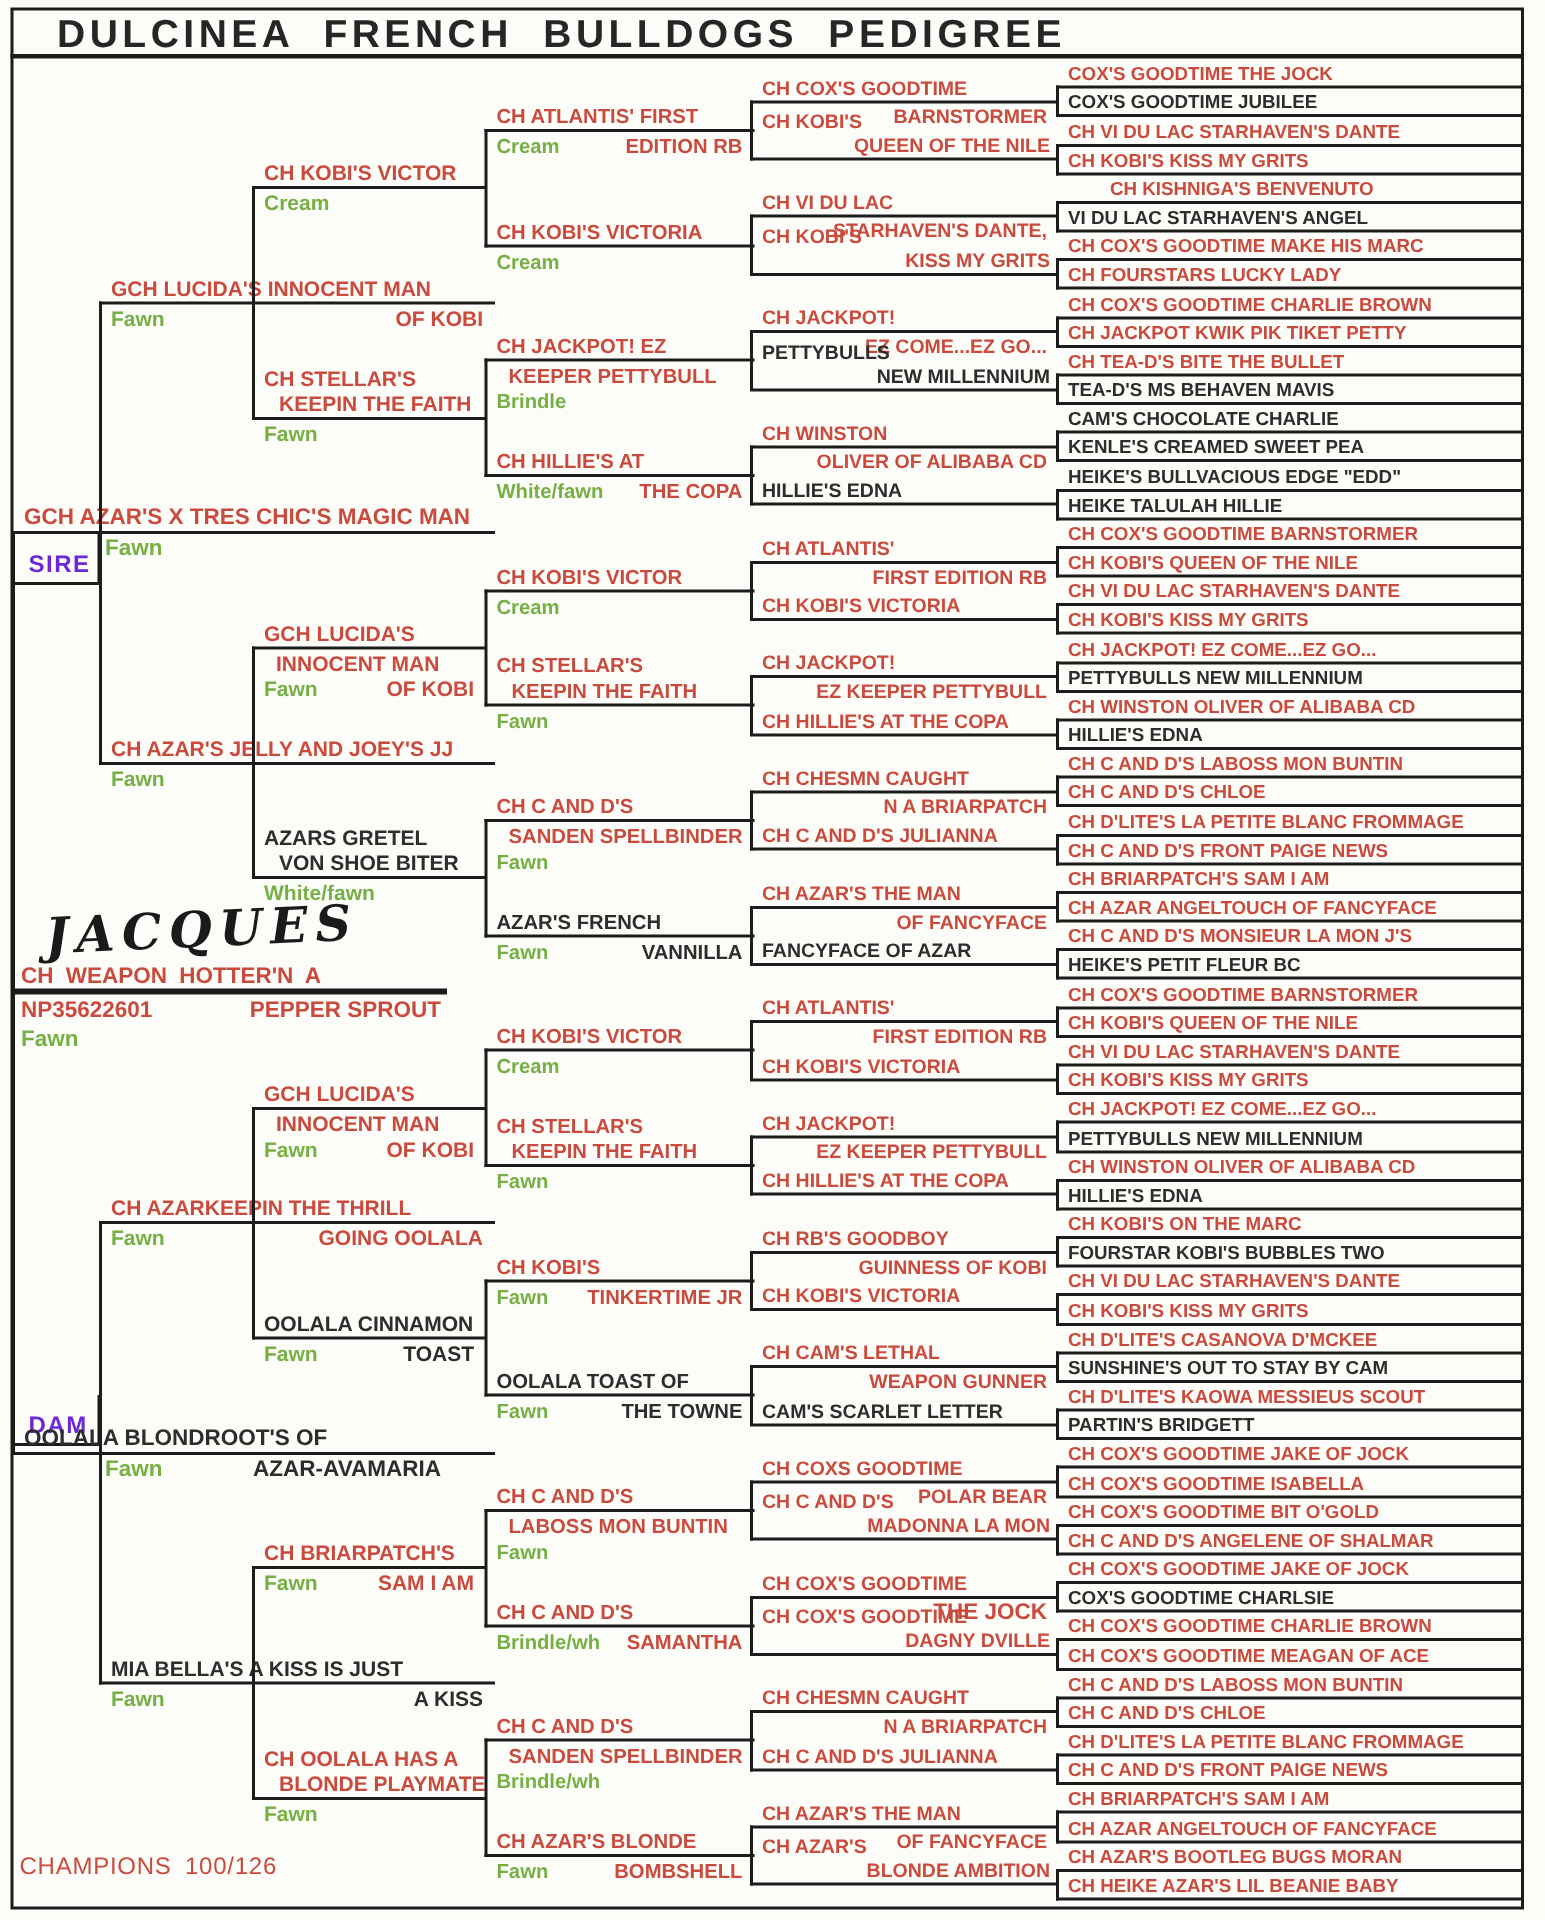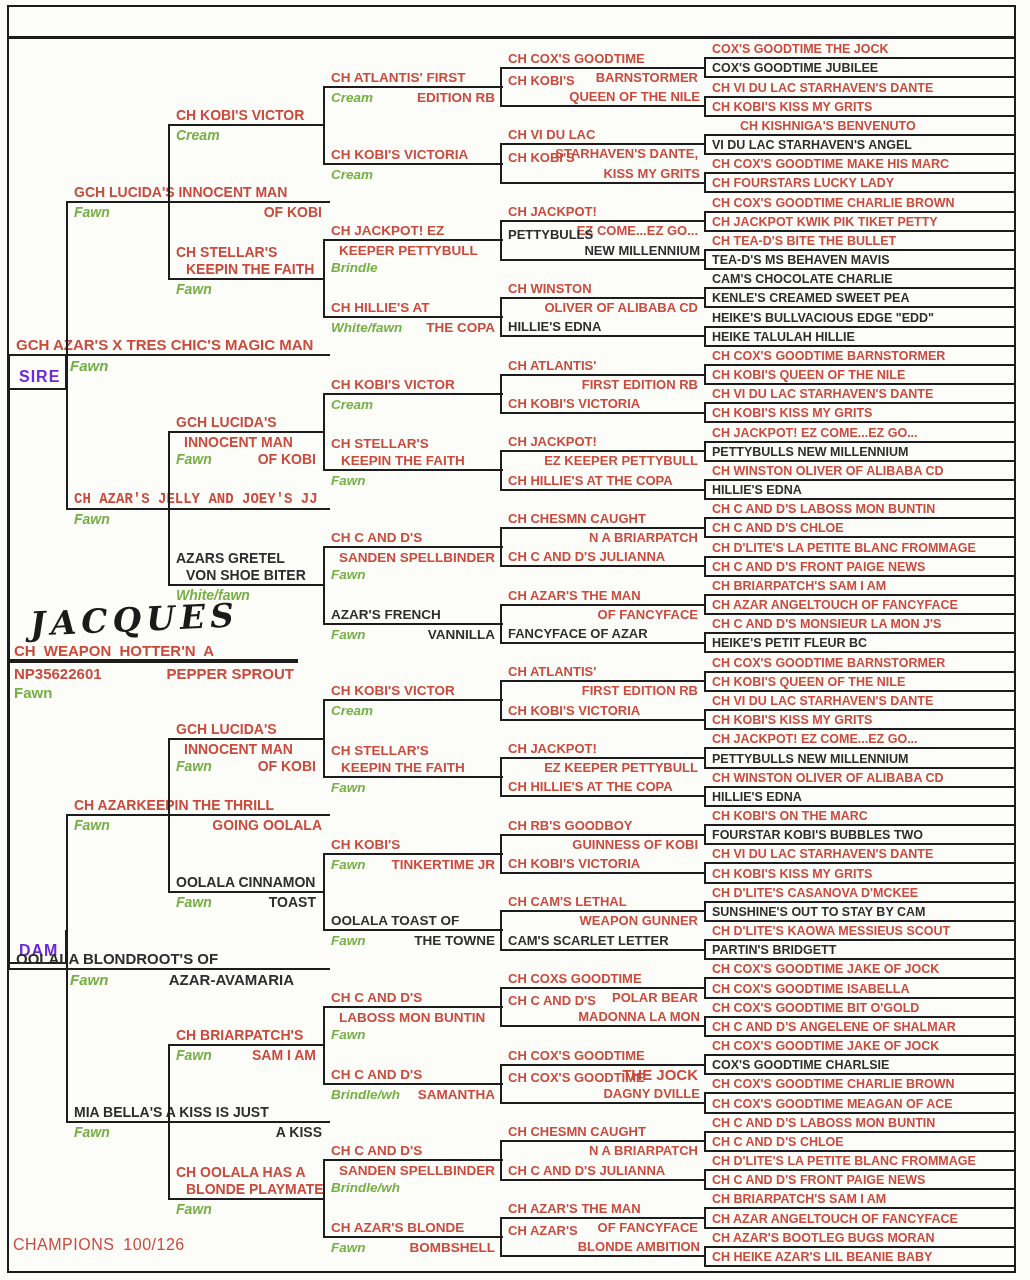--- a/index.html
+++ b/index.html
@@ -15,21 +15,21 @@
          color:#262626;letter-spacing:3px;word-spacing:10px;white-space:nowrap;}
   .title-rule{position:absolute;left:7px;top:36px;width:1009px;height:3px;background:var(--line);}
   .rl{position:absolute;height:2px;background:var(--line);}
   .rl.thick{height:4px;}
   .vl{position:absolute;width:2px;background:var(--line);}
   .en{position:absolute;font-weight:bold;white-space:nowrap;}
   .ln{display:block;padding-left:8px;}
   .a2{padding-left:18px;}
   .a2.ra{padding-left:0;padding-right:6px;text-align:right;}
   .br{position:relative;overflow:hidden;}
-  .bc{float:left;padding-left:8px;color:var(--green);font-style:italic;}
+  .bc{float:left;padding-left:8px;color:var(--green);}
   .bt{float:right;padding-right:8px;}
   .bl{display:block;padding-left:16px;}
   .r{color:var(--red);} .k{color:var(--black);}
   .lblbox{position:absolute;font-weight:bold;color:#6d28d9;font-size:16px;
           border-right:2px solid var(--line);border-bottom:2px solid var(--line);
           padding:12px 0 2px 10px;letter-spacing:1px;}
   #sire-label{left:9px;top:356px;width:46px;}
   #dam-label{left:9px;top:930px;width:46px;}
   .subj{position:absolute;font-weight:bold;white-space:nowrap;}
   #subject-call{left:30px;top:600px;font-family:"DejaVu Serif", serif;font-style:italic;
@@ -40,20 +40,21 @@
   #subject-name2{position:absolute;right:2px;top:0;color:var(--red);}
   #subject-color{left:14px;top:684px;font-size:15px;color:var(--green);}
   #footer-note{position:absolute;left:13px;top:1236px;font-size:16px;font-weight:normal;
                color:var(--red);letter-spacing:0.5px;word-spacing:4px;}
 </style>
 </head>
 <body>
 
 <div id="page">
   <div class="frame"></div>
+  <div class="title">DULCINEA FRENCH BULLDOGS PEDIGREE</div>
   <div class="title-rule"></div>
 
   <div class="lblbox" id="sire-label">SIRE</div>
   <div class="lblbox" id="dam-label">DAM</div>
 
   <div class="subj" id="subject-call">JACQUES</div>
   <div class="subj" id="subject-name">CH WEAPON HOTTER'N A</div>
   <div class="rl thick" style="left:8px;top:659px;width:290px;"></div>
   <div class="subj" id="subject-row2">
     <span id="subject-reg">NP35622601</span>
@@ -89,21 +90,21 @@
         <span class="ln r">GCH LUCIDA'S INNOCENT MAN</span>
       </div>
       <div class="en" style="left: 66px; top: 203.9px; width: 264px; font-size: 14px; line-height: 17px;">
         <div class="br" style="height: 17px;">
           <span class="bc">Fawn</span>
           <span class="bt r">OF KOBI</span>
         </div>
       </div>
       <div class="rl" style="left: 66px; top: 507.7px; width: 264px;"></div>
       <div class="vl" style="left: 66px; top: 200.9px; height: 308.7px;"></div>
-      <div class="en" style="left: 66px; top: 490.7px; width: 264px; font-size: 14px; line-height: 17px; font-family: Liberation Mono, monospace;">
+      <div class="en" style="left: 66px; top: 490.7px; width: 264px; font-size: 14px; line-height: 17px;">
         <span class="ln r">CH AZAR'S JELLY AND JOEY'S JJ</span>
       </div>
       <div class="en" style="left: 66px; top: 510.7px; width: 264px; font-size: 14px; line-height: 17px;">
         <div class="br" style="height: 17px;">
           <span class="bc">Fawn</span>
         </div>
       </div>
       <div class="rl" style="left: 66px; top: 814.4px; width: 264px;"></div>
       <div class="en" style="left: 66px; top: 797.4px; width: 264px; font-size: 14px; line-height: 17px;">
         <span class="ln r">CH AZARKEEPIN THE THRILL</span>

